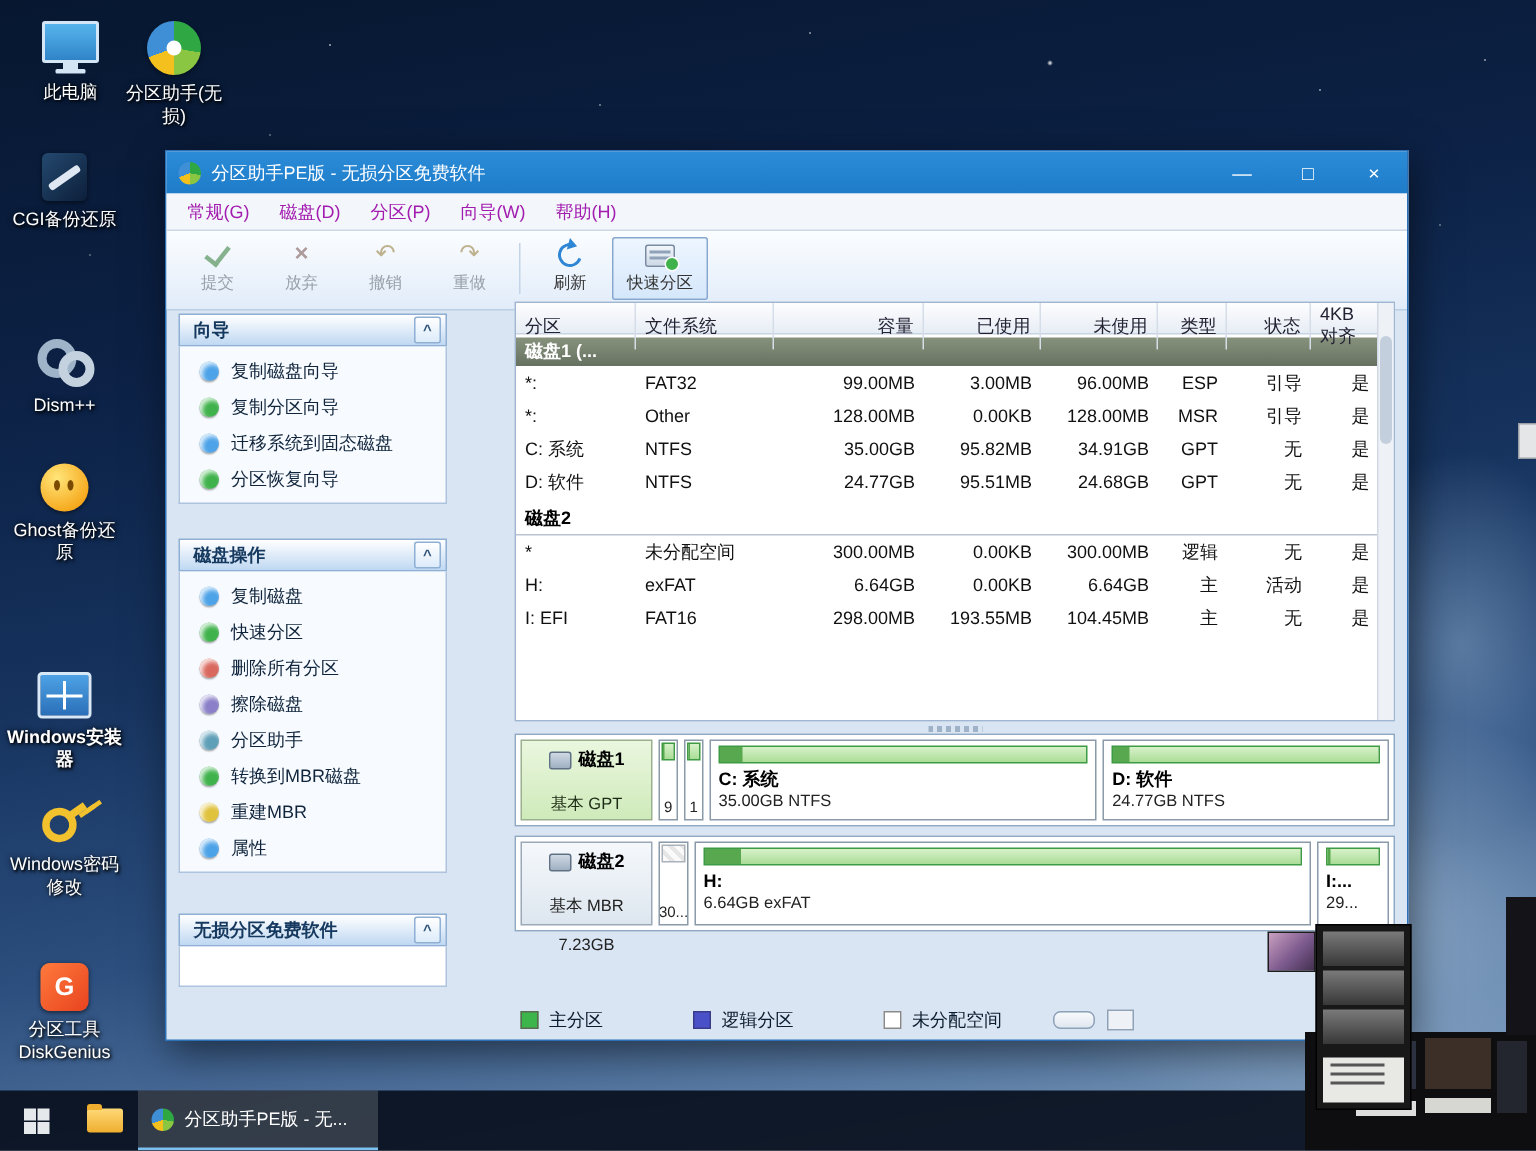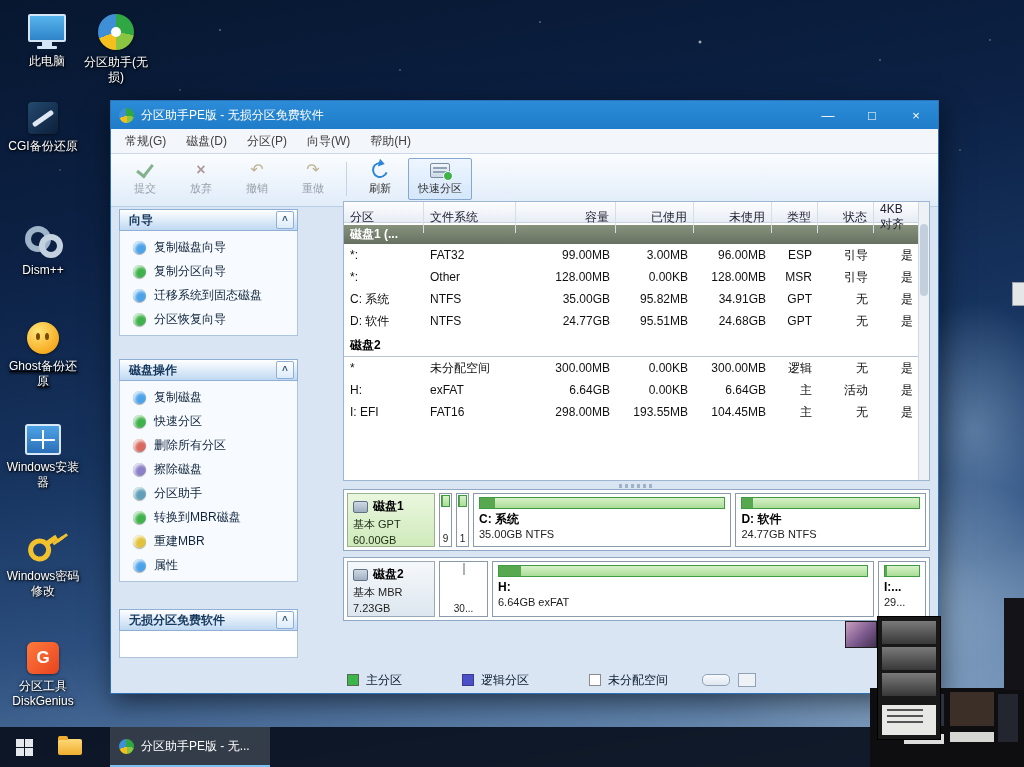--- a/index.html
+++ b/index.html
@@ -52,21 +52,21 @@
     display:flex;align-items:center;justify-content:center;color:#fff;font-weight:bold;font-size:17px;box-shadow:0 1px 3px rgba(0,0,0,.5);}
 
   
   .win{position:absolute;left:110px;top:100px;width:827px;height:592px;background:#d9e5f3;
     border:1px solid #2b71b8;box-shadow:3px 8px 24px rgba(0,0,0,.5);z-index:10;}
   .titlebar{height:28px;background:linear-gradient(#2c8cd8,#1e7cc9);display:flex;align-items:center;padding-left:8px;}
   .pie-sm{width:15px;height:15px;}
   .t-title{margin-left:7px;flex:1;color:#fff;font-size:12px;}
   .t-btn{width:44px;height:28px;display:flex;align-items:center;justify-content:center;color:#fff;font-size:13px;}
   .menubar{height:24px;background:#f3f6fa;border-bottom:1px solid #ccd8e6;display:flex;align-items:center;padding-left:4px;}
-  .mitem{padding:3px 10px;font-size:12px;color:#404040;}
+  .mitem{padding:3px 10px;font-size:12px;color:#a21caf;}
   .toolbar{height:46px;background:linear-gradient(#fbfdff,#e1ecf9);border-bottom:1px solid #b9cfe6;
     display:flex;align-items:center;padding:2px 6px 4px;}
   .tbtn{width:56px;height:40px;display:flex;flex-direction:column;align-items:center;justify-content:center;gap:3px;font-size:11px;color:#333;}
   .tbtn.disabled{color:#98a0ab;}
   .tbtn.disabled .tico{filter:grayscale(55%);opacity:.75;}
   .tbtn.active{border:1px solid #86a7cf;background:linear-gradient(#eef6ff,#d5e7fb);border-radius:2px;width:62px;}
   .tsep{width:1px;height:34px;background:#c3d4e6;margin:0 5px;}
   .tico{height:16px;display:flex;align-items:center;justify-content:center;}
   .ic-check{width:7px;height:13px;border-right:3px solid #2fae3e;border-bottom:3px solid #2fae3e;transform:rotate(38deg);margin-top:-2px;}
   .ic-x{font-size:16px;font-weight:bold;color:#b0746f;line-height:14px;}
@@ -106,26 +106,26 @@
 
   .splitter{position:absolute;left:232px;top:381px;width:587px;height:8px;display:flex;align-items:center;justify-content:center;}
   .grip{width:36px;height:4px;background:repeating-linear-gradient(90deg,#9fb2c8 0 3px,transparent 3px 6px);}
 
   
   .diskrow{position:absolute;left:232px;width:587px;background:#fff;border:1px solid #8fa8c4;
     display:flex;padding:3px;gap:4px;box-sizing:border-box;}
   #disk1{top:388px;height:62px;}
   #disk2{top:456px;height:64px;}
   .dinfo{width:88px;flex:none;border:1px solid #9ab08f;background:linear-gradient(#eaf7df,#cfeaba);
-    padding:4px 5px;font-size:11px;color:#1c2b14;display:flex;flex-direction:column;gap:2px;box-sizing:border-box;}
+    padding:4px 5px;font-size:11px;color:#1c2b14;display:flex;flex-direction:column;gap:13px;box-sizing:border-box;align-items:center;}
   .dinfo.gray{border-color:#9aa8b8;background:linear-gradient(#f5f8fb,#dde6ef);color:#222;}
   .dname{font-weight:bold;font-size:12px;display:flex;align-items:center;gap:5px;color:#000;}
   .hdd{width:13px;height:10px;background:linear-gradient(#cfd8e2,#9fb0c2);border:1px solid #5f7184;border-radius:2px;flex:none;}
   .pSmall{width:13px;flex:none;border:1px solid #8a9aa8;background:#fff;display:flex;flex-direction:column;box-sizing:border-box;}
-  .pSmall.w{width:49px;align-items:center;}
+  .pSmall.w{width:20px;}
   .pbar{height:10px;margin:1px;border:1px solid #3f9a44;background:linear-gradient(#d7f1c9,#abdd97);position:relative;}
   .pbar::after{content:"";position:absolute;left:0;top:0;bottom:0;width:6%;background:#58a84f;}
   .pbar.un{border:1px solid #aab2ba;background:repeating-linear-gradient(45deg,#fafafa 0 3px,#e6e6e6 3px 6px);}
   .pbar.un::after{display:none;}
   .pnum{flex:1;display:flex;align-items:flex-end;justify-content:center;font-size:10px;color:#222;padding-bottom:2px;white-space:nowrap;overflow:hidden;}
   .part{border:1px solid #8a9aa8;background:#fff;padding:2px 5px;display:flex;flex-direction:column;box-sizing:border-box;}
   .part .pbar{margin:1px 0 3px;}
   .pt1{font-size:12px;font-weight:bold;color:#000;line-height:15px;}
   .pt2{font-size:11px;color:#222;line-height:14px;}
 
@@ -142,21 +142,21 @@
   
   .taskbar{position:absolute;left:0;bottom:0;width:1024px;height:40px;background:rgba(9,16,30,.93);
     display:flex;align-items:stretch;z-index:50;}
   .tb-start{width:48px;display:flex;align-items:center;justify-content:center;}
   .winlogo{display:grid;grid-template-columns:8px 8px;grid-template-rows:8px 8px;gap:1px;}
   .winlogo i{background:#e6e9ec;display:block;}
   .tb-exp{width:44px;display:flex;align-items:center;justify-content:center;}
   .folder{width:24px;height:16px;background:linear-gradient(#ffd978,#efae2f);border-radius:2px;position:relative;}
   .folder::before{content:"";position:absolute;left:0;top:-3px;width:10px;height:4px;background:#efae2f;border-radius:2px 2px 0 0;}
   .tb-task{width:160px;display:flex;align-items:center;gap:7px;padding:0 9px;background:rgba(255,255,255,.16);
-    border-bottom:2px solid #7cc0f0;box-sizing:border-box;margin-left:18px;}
+    border-bottom:2px solid #7cc0f0;box-sizing:border-box;}
   .tb-task .pie-sm{flex:none;}
   .tb-label{color:#fff;font-size:12px;white-space:nowrap;overflow:hidden;}
 
   
   .art{position:absolute;}
   #art-photo{left:845px;top:621px;width:30px;height:25px;background:linear-gradient(135deg,#caa0c0,#7c5a8e 55%,#43304f);border:1px solid #1c1c1c;z-index:62;}
   #art-strip{left:877px;top:616px;width:64px;height:124px;background:#181818;border:1px solid #000;z-index:63;
     display:flex;flex-direction:column;gap:3px;padding:4px;box-sizing:border-box;}
   #art-strip .frame{height:23px;background:linear-gradient(#7a7a7a,#383838);}
   #art-strip .cap{margin-top:auto;background:#e8e8e4;height:30px;padding:4px 5px;display:flex;flex-direction:column;gap:4px;box-sizing:border-box;}
@@ -194,25 +194,25 @@
     <div class="pie pie-lg"></div>
     <div class="ilabel">分区助手(无损)</div>
   </div>
   <div class="dicon" style="left:4px;top:224px;">
     <div class="ic-gears">
         <span class="g1"></span>
         <span class="g2"></span>
       </div>
     <div class="ilabel">Dism++</div>
   </div>
-  <div class="dicon" style="left:4px;top:322px;text-decoration:underline;">
+  <div class="dicon" style="left:4px;top:309px;">
     <div class="ic-ghost"></div>
     <div class="ilabel">Ghost备份还原</div>
   </div>
-  <div class="dicon" style="left:4px;top:424px;">
+  <div class="dicon" style="left:4px;top:448px;font-weight:bold;">
     <div class="ic-wininst"></div>
     <div class="ilabel">Windows安装器</div>
   </div>
   <div class="dicon" style="left:4px;top:530px;">
     <div class="ic-key"></div>
     <div class="ilabel">Windows密码修改</div>
   </div>
   <div class="dicon" style="left:4px;top:642px;">
     <div class="ic-dg">G</div>
     <div class="ilabel">分区工具 DiskGenius</div>

